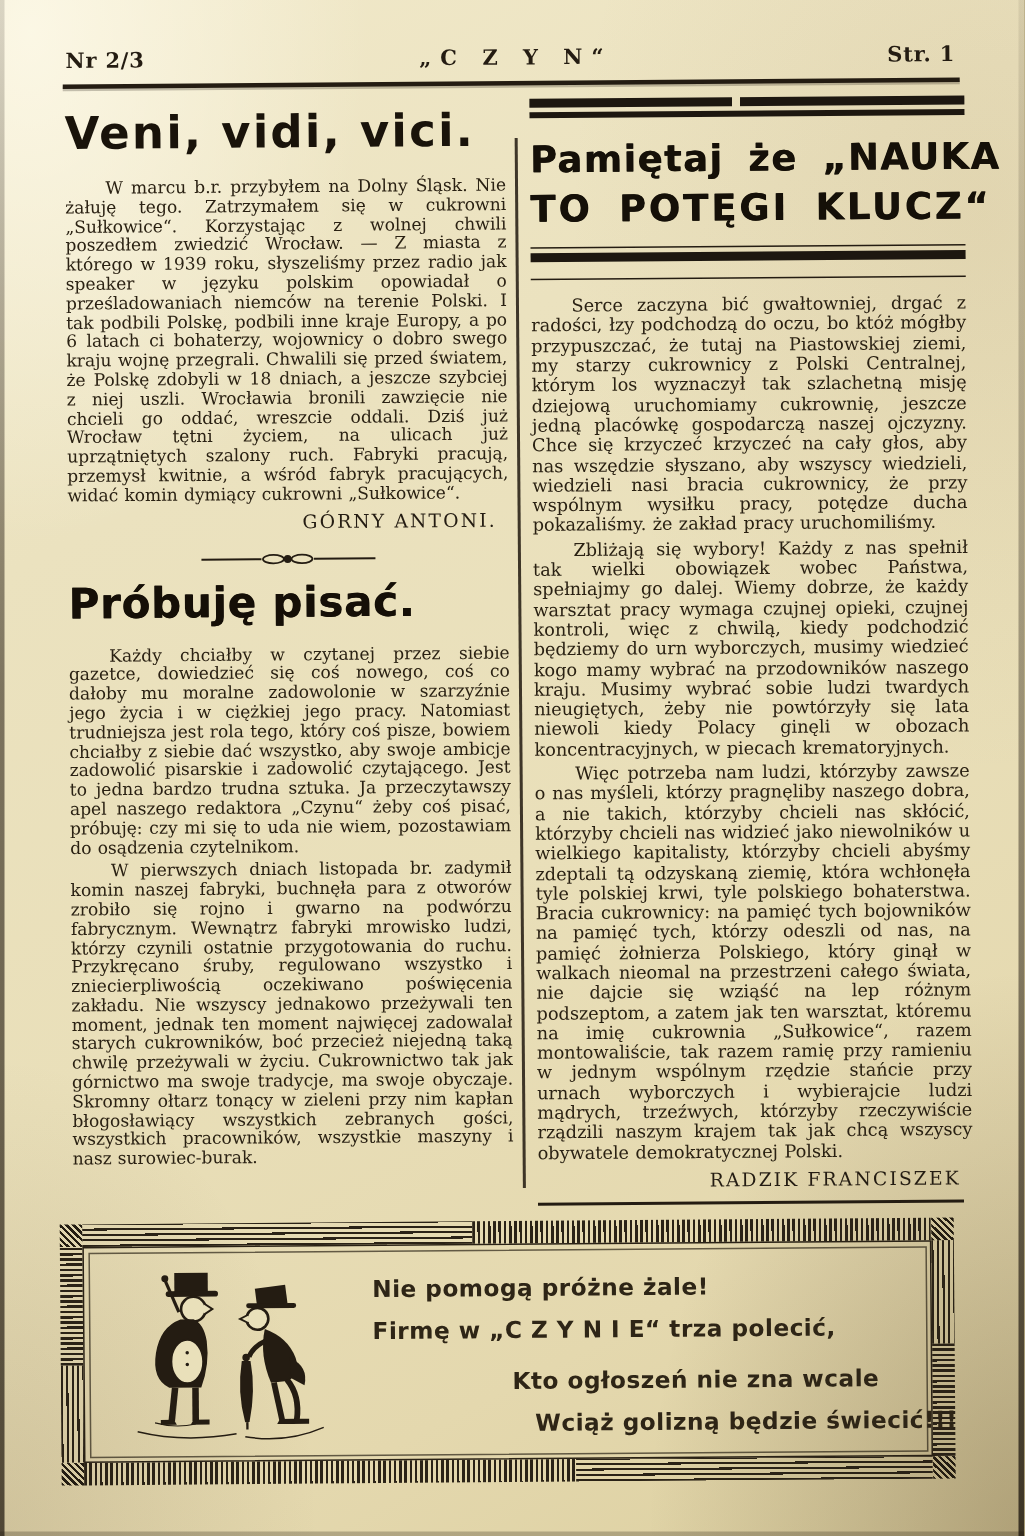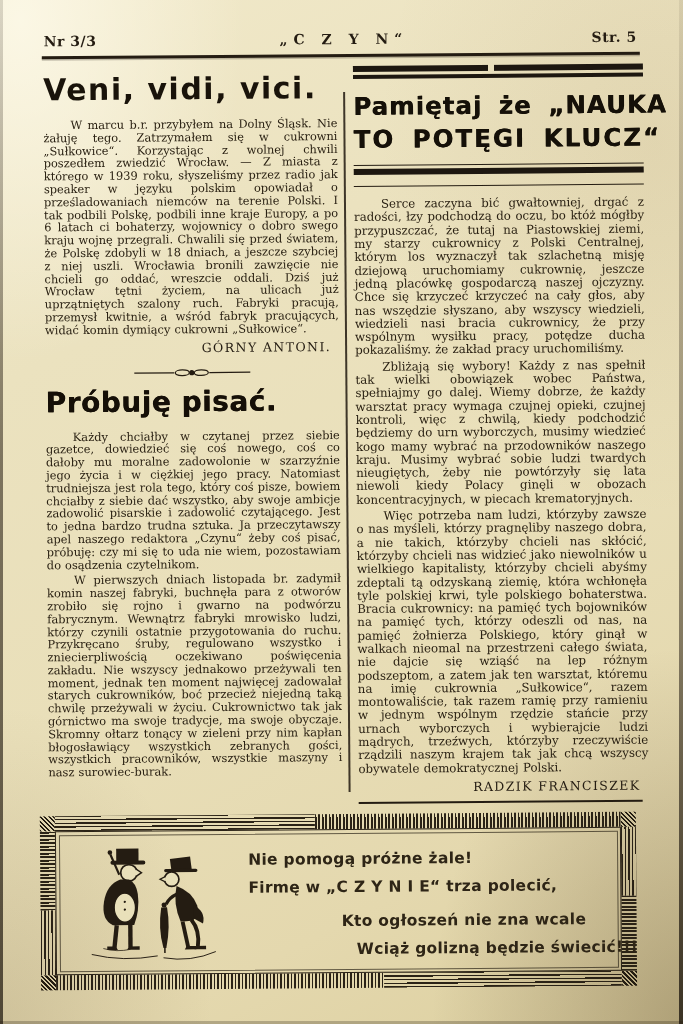--- a/index.html
+++ b/index.html
@@ -98,23 +98,23 @@
 <body>
 
 <div class="page">
   <div class="scan-edge-left"></div>
   <div class="scan-edge-right"></div>
   <div class="scan-edge-bottom"></div>
 
   <div class="sheet">
 
     <div class="header">
-      <span>Nr 3/3</span>
+      <span>Nr 2/3</span>
       <span class="masthead">„C Z Y N“</span>
-      <span>Str. 5</span>
+      <span>Str. 1</span>
     </div>
     <div class="header-rule"></div>
 
     <div class="col-left">
       <h1 class="title1">Veni, vidi, vici.</h1>
       <p class="body ind">W marcu b.r. przybyłem na Dolny Śląsk. Nie żałuję tego. Zatrzymałem się w cukrowni „Sułkowice“. Korzystając z wolnej chwili poszedłem zwiedzić Wrocław. — Z miasta z którego w 1939 roku, słyszeliśmy przez radio jak speaker w języku polskim opowiadał o prześladowaniach niemców na terenie Polski. I tak podbili Polskę, podbili inne kraje Europy, a po 6 latach ci bohaterzy, wojownicy o dobro swego kraju wojnę przegrali. Chwalili się przed światem, że Polskę zdobyli w 18 dniach, a jeszcze szybciej z niej uszli. Wrocławia bronili zawzięcie nie chcieli go oddać, wreszcie oddali. Dziś już Wrocław tętni życiem, na ulicach już uprzątniętych szalony ruch. Fabryki pracują, przemysł kwitnie, a wśród fabryk pracujących, widać komin dymiący cukrowni „Sułkowice“.</p>
       <div class="sig">GÓRNY ANTONI.</div>
 
       <div class="ornament">
         <svg width="120" height="9" viewBox="0 0 120 9">

